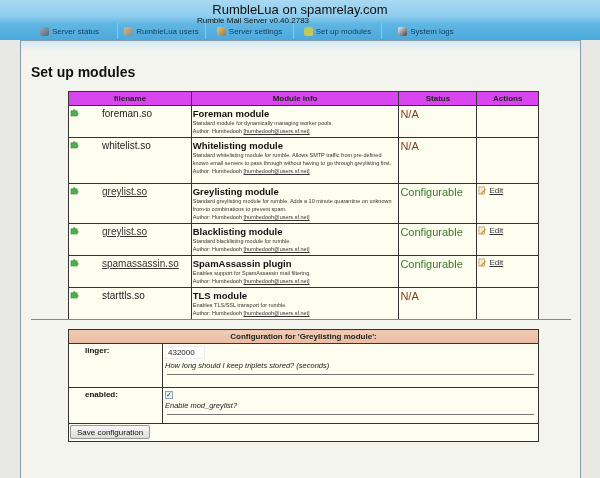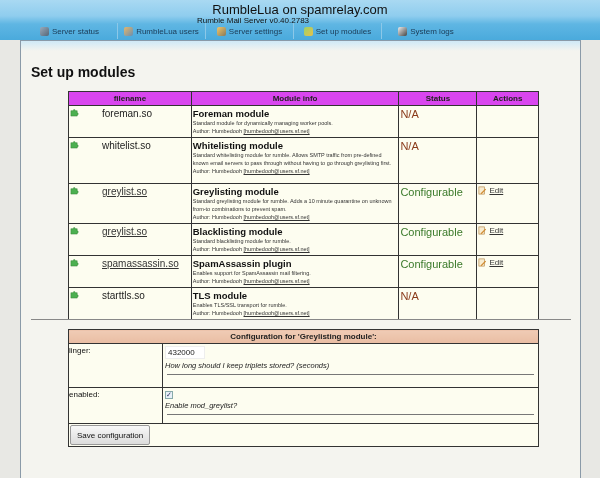--- a/index.html
+++ b/index.html
@@ -81,36 +81,36 @@
     position: absolute; left: 47px; top: 288px; width: 471px;
     border-collapse: collapse; font-size: 8px;
   }
   table.config th {
     background: linear-gradient(to bottom, #f0cbb5, #e9bda3);
     border: 1.5px solid #333; font-size: 8px; font-weight: bold; height: 14px; color: #222;
   }
   table.config td {
     background: #fdfdf0; border: 1.5px solid #333; vertical-align: top;
   }
-  td.cfg-label { width: 94px; font-weight: normal; font-size: 8px; padding: 2px 0; }
+  td.cfg-label { width: 94px; font-weight: bold; font-size: 8px; padding: 2px 16px; }
   td.cfg-val { padding: 2px 2px 0 2px; }
   .cfg-input {
     font-family: "Liberation Sans", sans-serif; font-size: 8px; border: 1px solid #eee;
     background: #fff; height: 13px; padding: 1px 2px; color: #222;
   }
   .cfg-help { font-style: italic; font-size: 7.5px; color: #222; margin-top: 2px; }
   .cfg-rule { border-top: 1px solid #777; margin: 4px 2px 2px 2px; }
   .cfg-check {
     width: 8px; height: 8px; border: 1px solid #8aa; background: #e8f0f8;
     display: inline-flex; align-items: center; justify-content: center; font-size: 7px; color: #336;
   }
   .save-btn {
     font-family: "Liberation Sans", sans-serif; font-size: 8px; color: #111;
     background: linear-gradient(to bottom, #f8f8f8, #dcdcdc);
-    border: 1px solid #999; border-radius: 2px; padding: 1px 6px; height: 20px; cursor: pointer; text-align: center;
+    border: 1px solid #999; border-radius: 2px; padding: 1px 6px; height: 14px; cursor: pointer; text-align: center;
   }
 </style>
 </head>
 <body>
 
 <div class="header-bg"></div>
 <div class="site-title">RumbleLua on spamrelay.com</div>
 <div class="site-subtitle">Rumble Mail Server v0.40.2783</div>
 
 <div class="nav">

